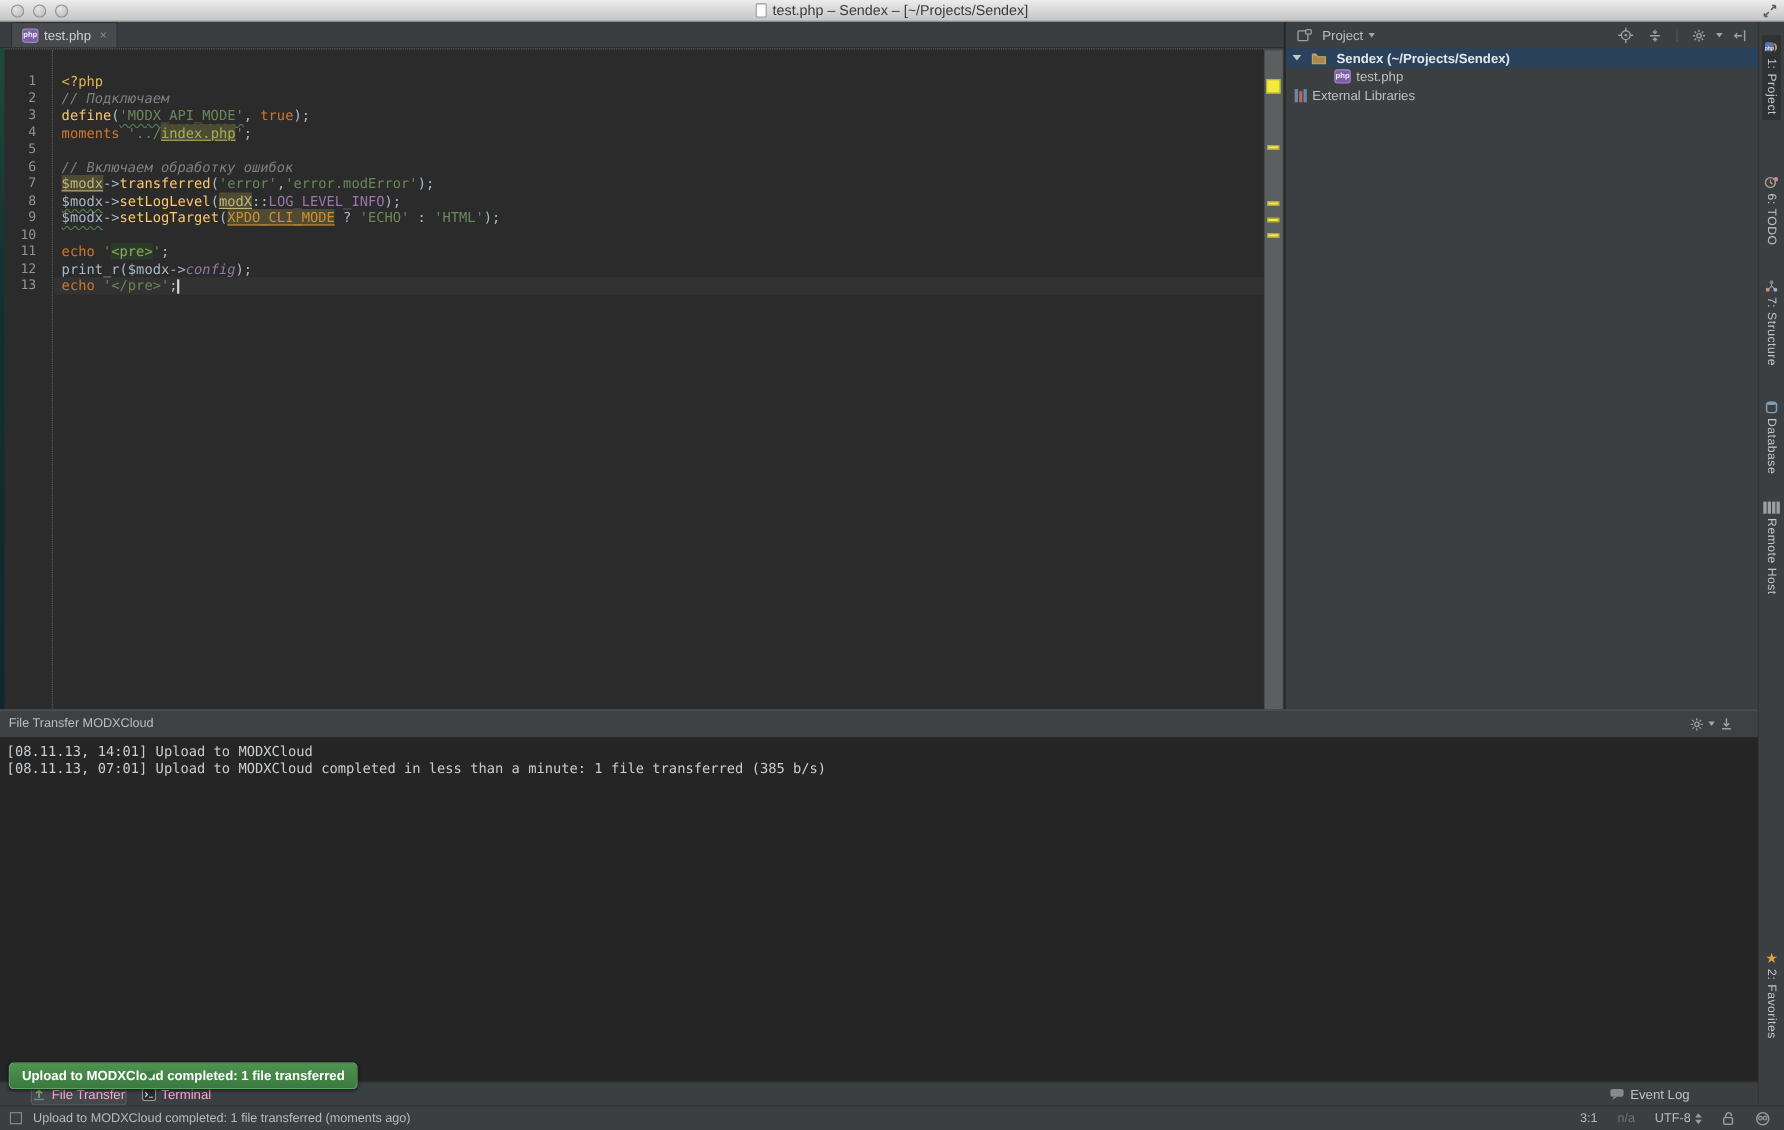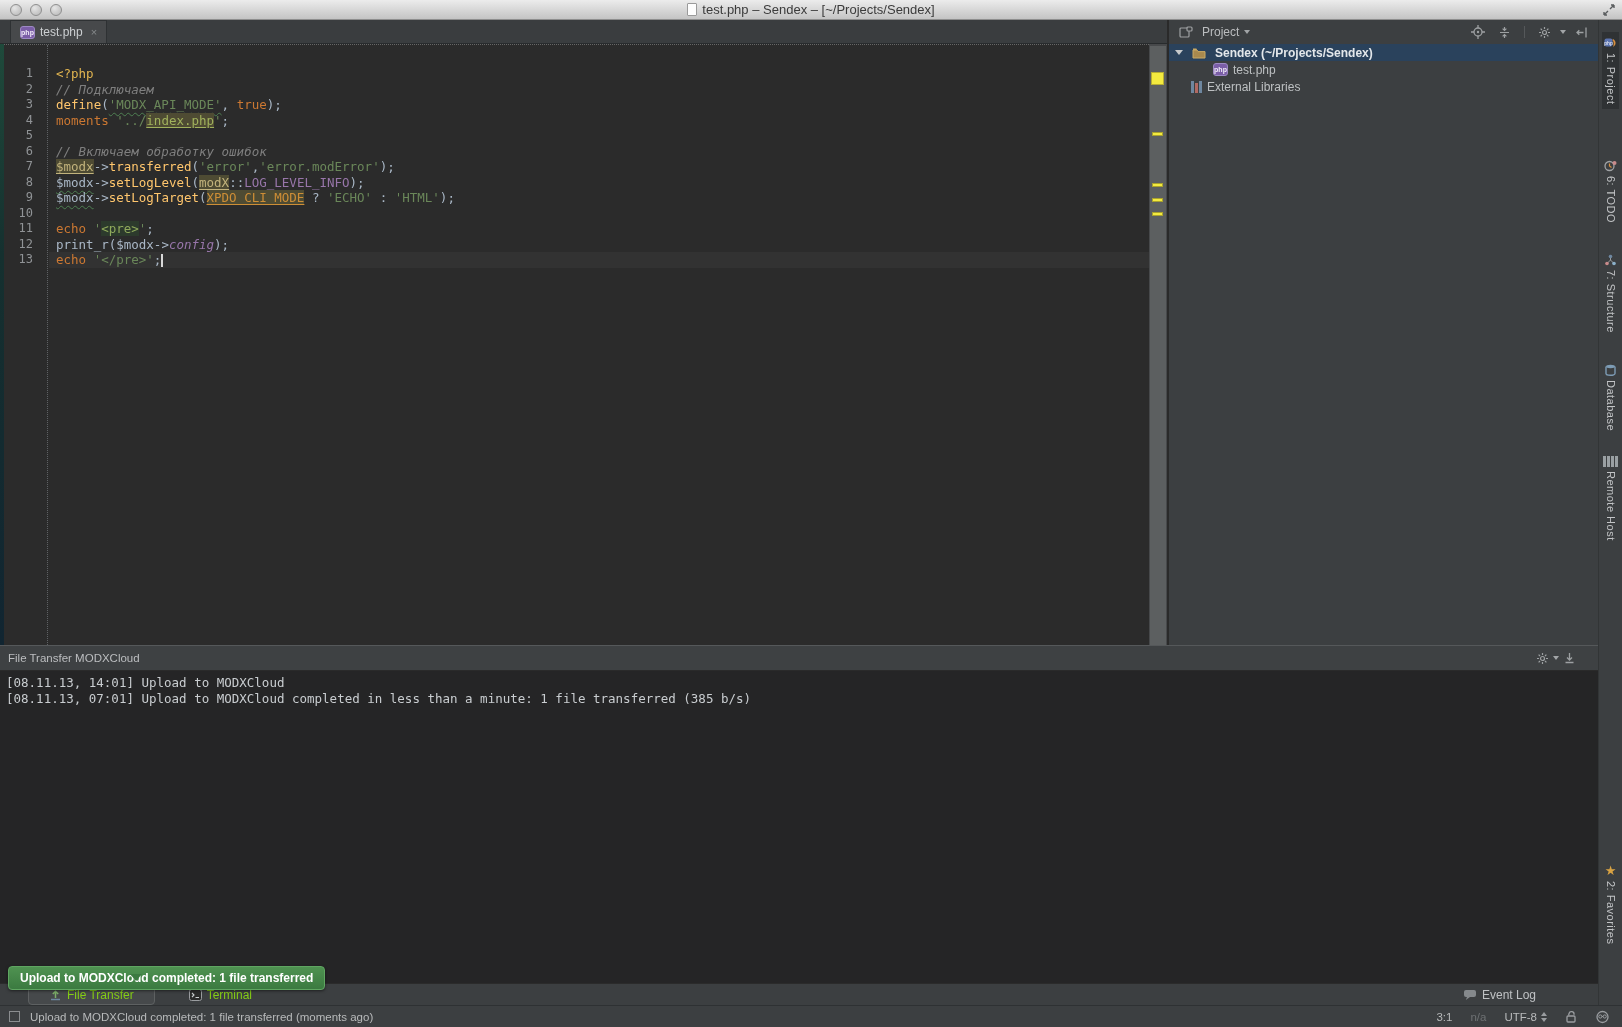--- a/index.html
+++ b/index.html
@@ -122,22 +122,22 @@
     border-radius:4px; color:#FFFFFF; font-size:12px; font-weight:bold;
     display:flex; align-items:center; padding:0 11px;
     box-shadow:0 1px 3px rgba(0,0,0,.5);margin-top:15px; }
   #notif-tail { position:absolute; left:130px; top:974px; width:0; height:0; z-index:6;
     border-left:6px solid transparent; border-right:6px solid transparent;
     border-top:7px solid #3B7A40; }
 
   
   #toolwindow-bar { position:absolute; left:0; top:983px; width:1598px; height:22px;
     background:#3C3F41; border-top:1px solid #2B2B2B; display:flex; align-items:center; }
-  .tw-tab { display:flex; align-items:center; gap:5px; font-size:12px; color:#84cc16;
-    padding:2px 20px; border-radius:4px; margin-left:14px; }
+  .tw-tab { display:flex; align-items:center; gap:5px; font-size:12px; color:#f9a8d4;
+    padding:2px 0; border-radius:4px; margin-left:14px; }
   .tw-tab.active { background:#46494B; border:1px solid #5E6162; }
   .tw-tab:first-of-type { margin-left:28px; }
   #event-log { margin-left:auto; margin-right:62px; display:flex; align-items:center;
     gap:5px; font-size:12px; color:#BFC2C4; }
 
   
   #statusbar { position:absolute; left:0; top:1005px; width:1622px; height:22px;
     background:#3C3F41; border-top:1px solid #2E3133; display:flex; align-items:center;
     font-size:11.5px; color:#B8BABB; }
   #sb-toggle { width:11px; height:11px; border:1px solid #8A8D8F; margin:0 10px 0 9px; }
@@ -272,21 +272,21 @@
             <path d="M1 3h4l1 1.6h7V11H1z" fill="#A8894E" stroke="#C9A964"></path>
             <path d="M1 3V1.6h3.4l.6 1.4z" fill="#C9A964"></path>
           </svg>
         </span>
         <span>Sendex (~/Projects/Sendex)</span>
       </div>
       <div class="tree-row" style="padding-left: 44px;">
         <span class="php-ico">php</span>
         <span>test.php</span>
       </div>
-      <div class="tree-row" style="padding-left: 22px;">
+      <div class="tree-row" style="padding-left: 8px;">
         <span class="bars-ico">
           <i style="height:12px;background:#6E87A0"></i>
           <i style="height:10px;background:#B06A63"></i>
           <i style="height:12px;background:#6E87A0"></i>
         </span>
         <span>External Libraries</span>
       </div>
     </div>
 </div>
 

